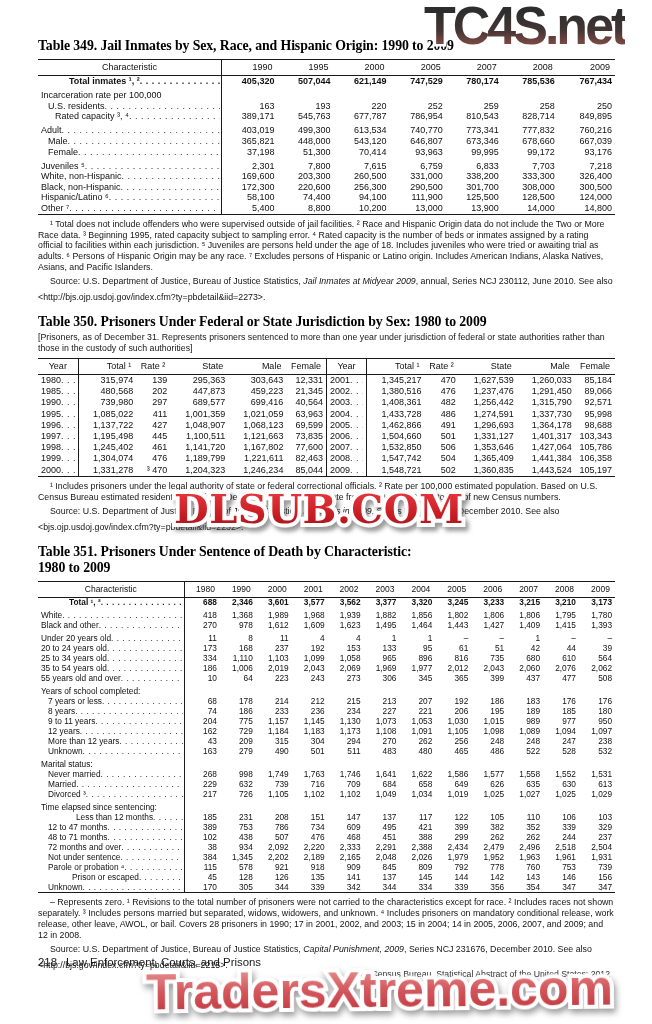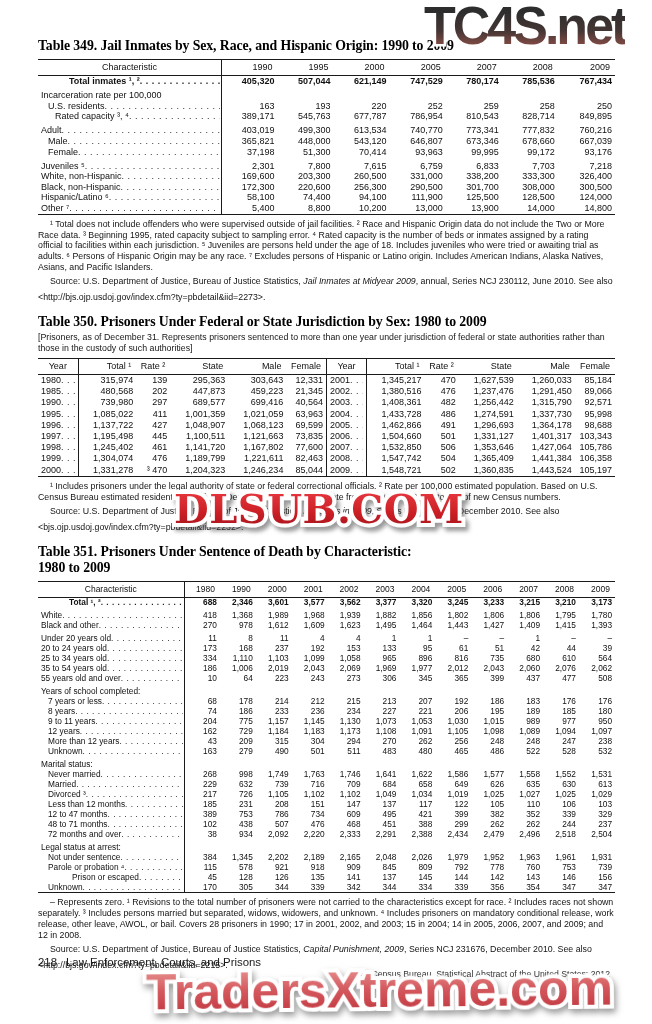--- a/index.html
+++ b/index.html
@@ -945,24 +945,43 @@
               <td>1,102</td>
               <td>1,102</td>
               <td>1,049</td>
               <td>1,034</td>
               <td>1,019</td>
               <td>1,025</td>
               <td>1,027</td>
               <td>1,025</td>
               <td>1,029</td>
             </tr>
-            <tr>
-              <td class="lbl">
-                <span class="lw">
-                  <span style="padding-left: 7px;">Less than 12 months</span>
+            <tr class="gap">
+              <td class="lbl">
+                <span class="lw">
+                  <span>Time elapsed since sentencing:</span>
+                </span>
+              </td>
+              <td></td>
+              <td></td>
+              <td></td>
+              <td></td>
+              <td></td>
+              <td></td>
+              <td></td>
+              <td></td>
+              <td></td>
+              <td></td>
+              <td></td>
+              <td></td>
+            </tr>
+            <tr>
+              <td class="lbl">
+                <span class="lw">
+                  <span style="padding-left: 7px; margin-left: 28px;">Less than 12 months</span>
                   <span class="dots"> . . . . . . . . . . . . . . . . . . . . . . . . . . . . . . . . . . . . . . . . . . . . . . . . . . . . . . . . . . . . . . . . . . . . . . . . . . . . . . . . . . . . . . . . . .</span>
                 </span>
               </td>
               <td>185</td>
               <td>231</td>
               <td>208</td>
               <td>151</td>
               <td>147</td>
               <td>137</td>
               <td>117</td>
@@ -1025,39 +1044,20 @@
               <td>2,220</td>
               <td>2,333</td>
               <td>2,291</td>
               <td>2,388</td>
               <td>2,434</td>
               <td>2,479</td>
               <td>2,496</td>
               <td>2,518</td>
               <td>2,504</td>
             </tr>
-            <tr class="gap">
-              <td class="lbl">
-                <span class="lw">
-                  <span>Legal status at arrest:</span>
-                </span>
-              </td>
-              <td></td>
-              <td></td>
-              <td></td>
-              <td></td>
-              <td></td>
-              <td></td>
-              <td></td>
-              <td></td>
-              <td></td>
-              <td></td>
-              <td></td>
-              <td></td>
-            </tr>
             <tr>
               <td class="lbl">
                 <span class="lw">
                   <span style="padding-left: 7px;">Not under sentence</span>
                   <span class="dots"> . . . . . . . . . . . . . . . . . . . . . . . . . . . . . . . . . . . . . . . . . . . . . . . . . . . . . . . . . . . . . . . . . . . . . . . . . . . . . . . . . . . . . . . . . .</span>
                 </span>
               </td>
               <td>384</td>
               <td>1,345</td>
               <td>2,202</td>

